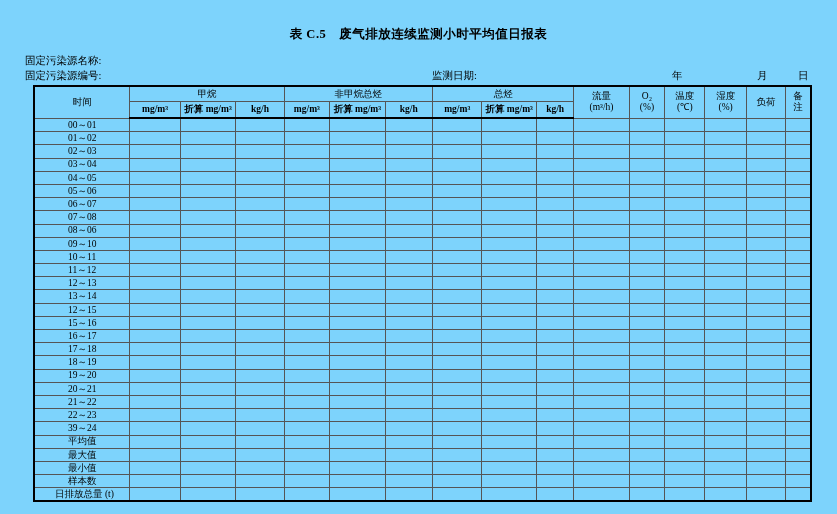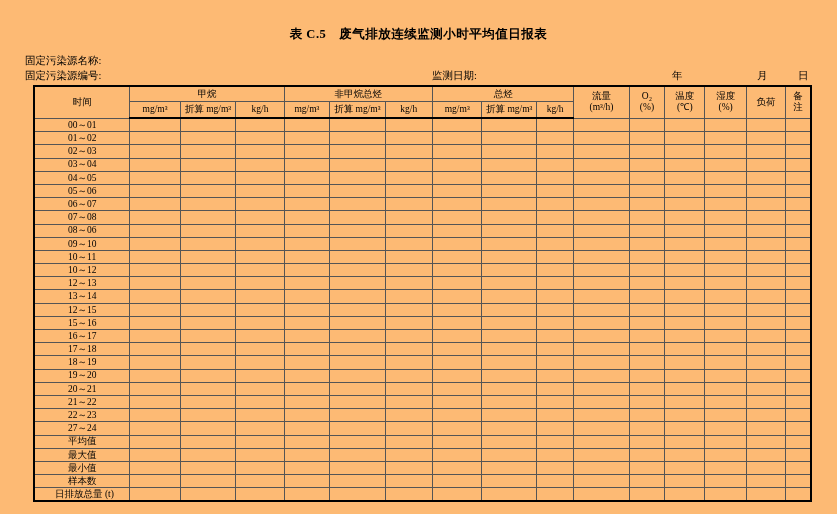--- a/index.html
+++ b/index.html
@@ -1,17 +1,17 @@
 <!DOCTYPE html>
 <html><head>
 <meta charset="utf-8">
 <style>
   html,body{margin:0;padding:0;background:#fff;}
   .page{
-    position:relative;width:837px;height:514px;background:#fdba74;overflow:hidden;
+    position:relative;width:837px;height:514px;background:#7dd3fc;overflow:hidden;
     font-family:"Liberation Serif", serif;color:#000;
   }
   .title{
     position:absolute;top:26px;left:0;width:100%;text-align:center;
     font-weight:bold;font-size:12.5px;letter-spacing:.5px;
   }
   .meta-line{position:absolute;left:25px;width:779px;font-size:10.5px;}
   .meta-1{top:54px;}
   .meta-2{top:69px;}
   .meta-2 span{position:absolute;top:0;white-space:nowrap;}
@@ -25,21 +25,21 @@
     border-collapse:collapse;table-layout:fixed;
     border:2px solid #000;
   }
   table.report th, table.report td{
     border:1px solid #555;
     font-weight:normal;font-size:9.5px;line-height:1.1;
     text-align:center;vertical-align:middle;
     padding:0 1px;overflow:hidden;white-space:nowrap;
   }
   thead tr.group-row th{height:14px;}
-  thead tr.unit-row th{height:15px;border-bottom:2px solid #000;}
+  thead tr.unit-row th{height:15px;border-bottom:2px solid #000;font-weight:bold;}
   thead th.two-line{white-space:pre-line;line-height:1.15;font-size:9.5px;}
   tbody td{height:12.2px;}
   tbody td.row-label{white-space:nowrap;}
   tbody td.row-label.left{text-align:left;padding-left:20px;}
   .footer-note{
     position:absolute;top:500px;left:33px;font-size:10px;white-space:nowrap;
   }
 </style>
 </head>
 <body>
@@ -302,21 +302,21 @@
     <td></td>
     <td></td>
     <td></td>
     <td></td>
     <td></td>
     <td></td>
     <td></td>
     <td></td>
   </tr>
         <tr>
-    <td class="row-label">10～12</td>
+    <td class="row-label">11～12</td>
     <td></td>
     <td></td>
     <td></td>
     <td></td>
     <td></td>
     <td></td>
     <td></td>
     <td></td>
     <td></td>
     <td></td>
@@ -518,21 +518,21 @@
     <td></td>
     <td></td>
     <td></td>
     <td></td>
     <td></td>
     <td></td>
     <td></td>
     <td></td>
   </tr>
         <tr>
-    <td class="row-label">27～24</td>
+    <td class="row-label">39～24</td>
     <td></td>
     <td></td>
     <td></td>
     <td></td>
     <td></td>
     <td></td>
     <td></td>
     <td></td>
     <td></td>
     <td></td>

